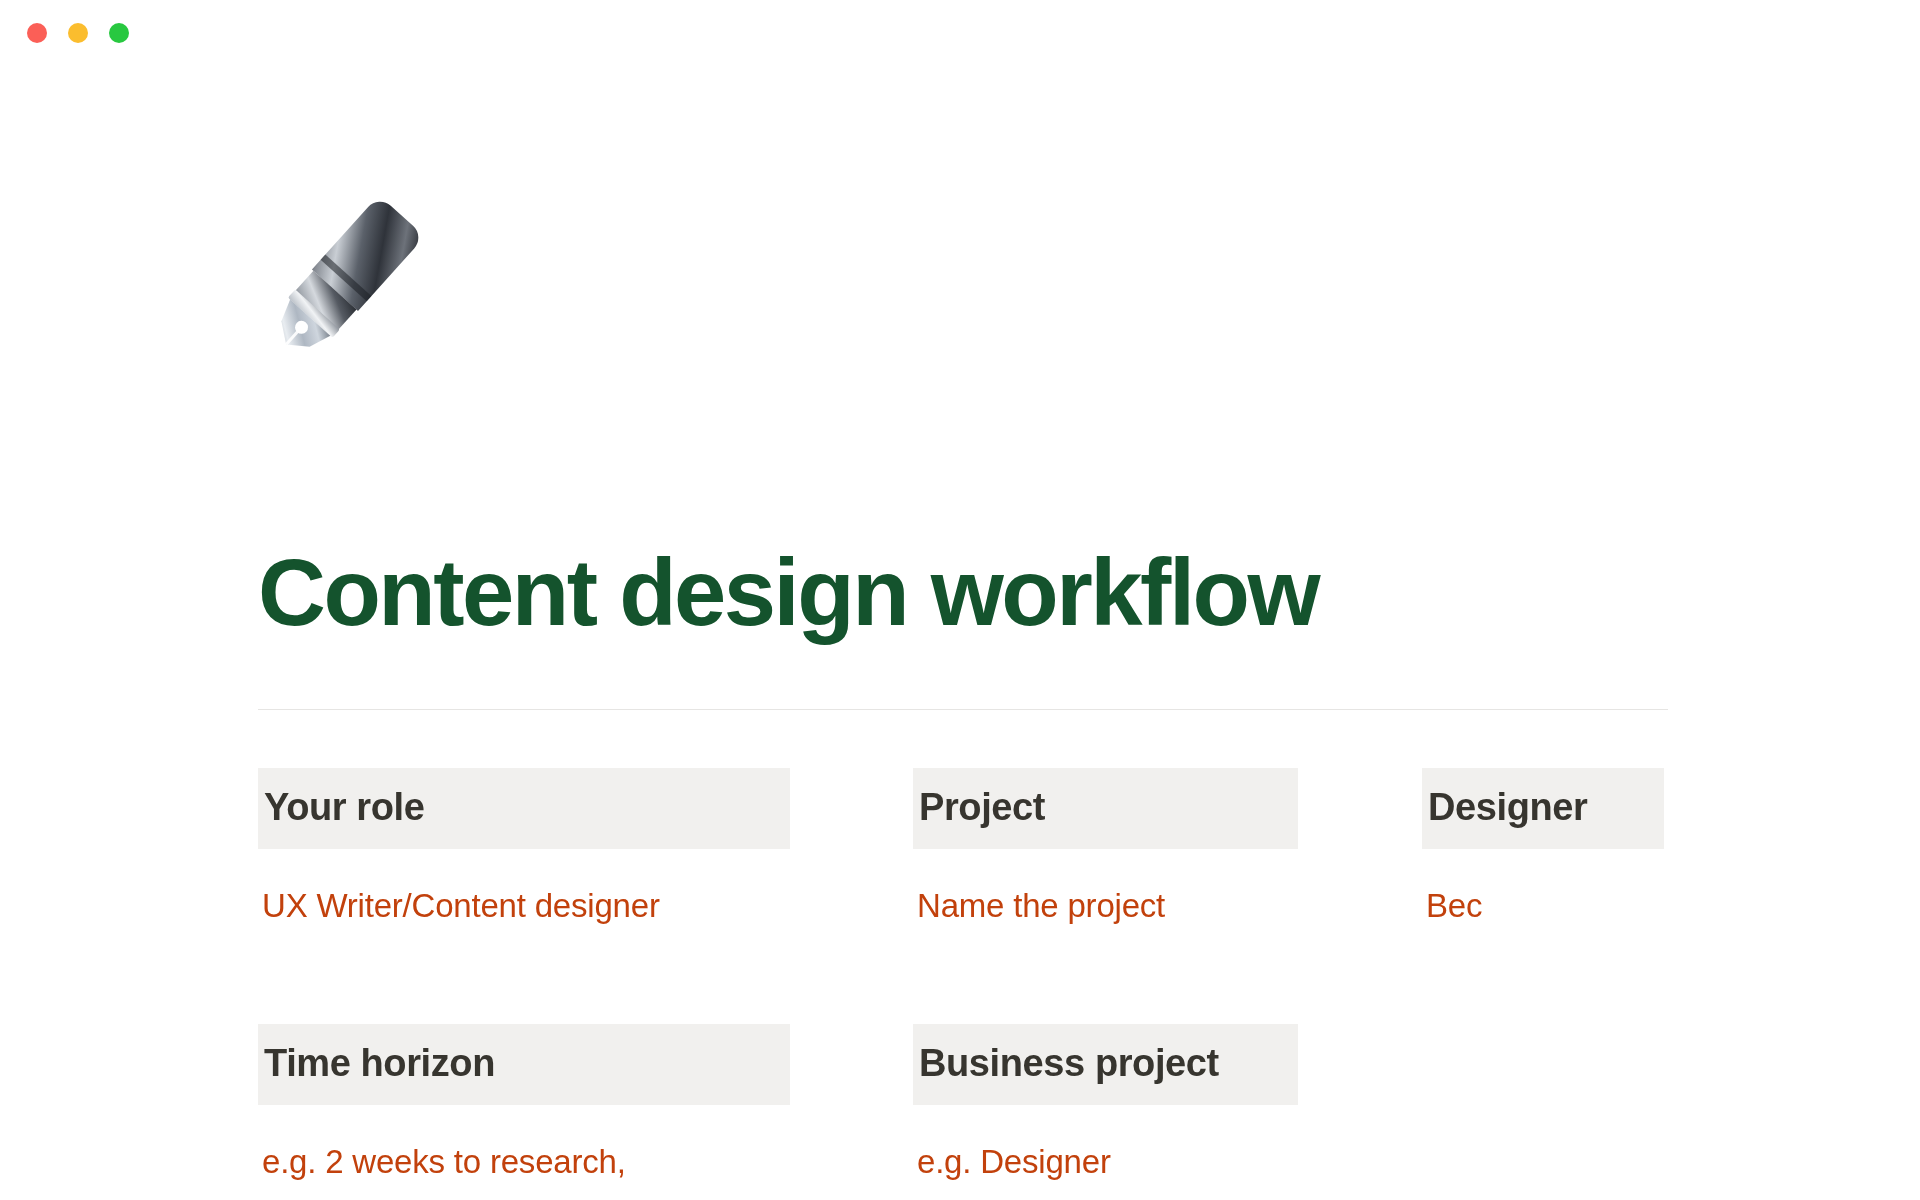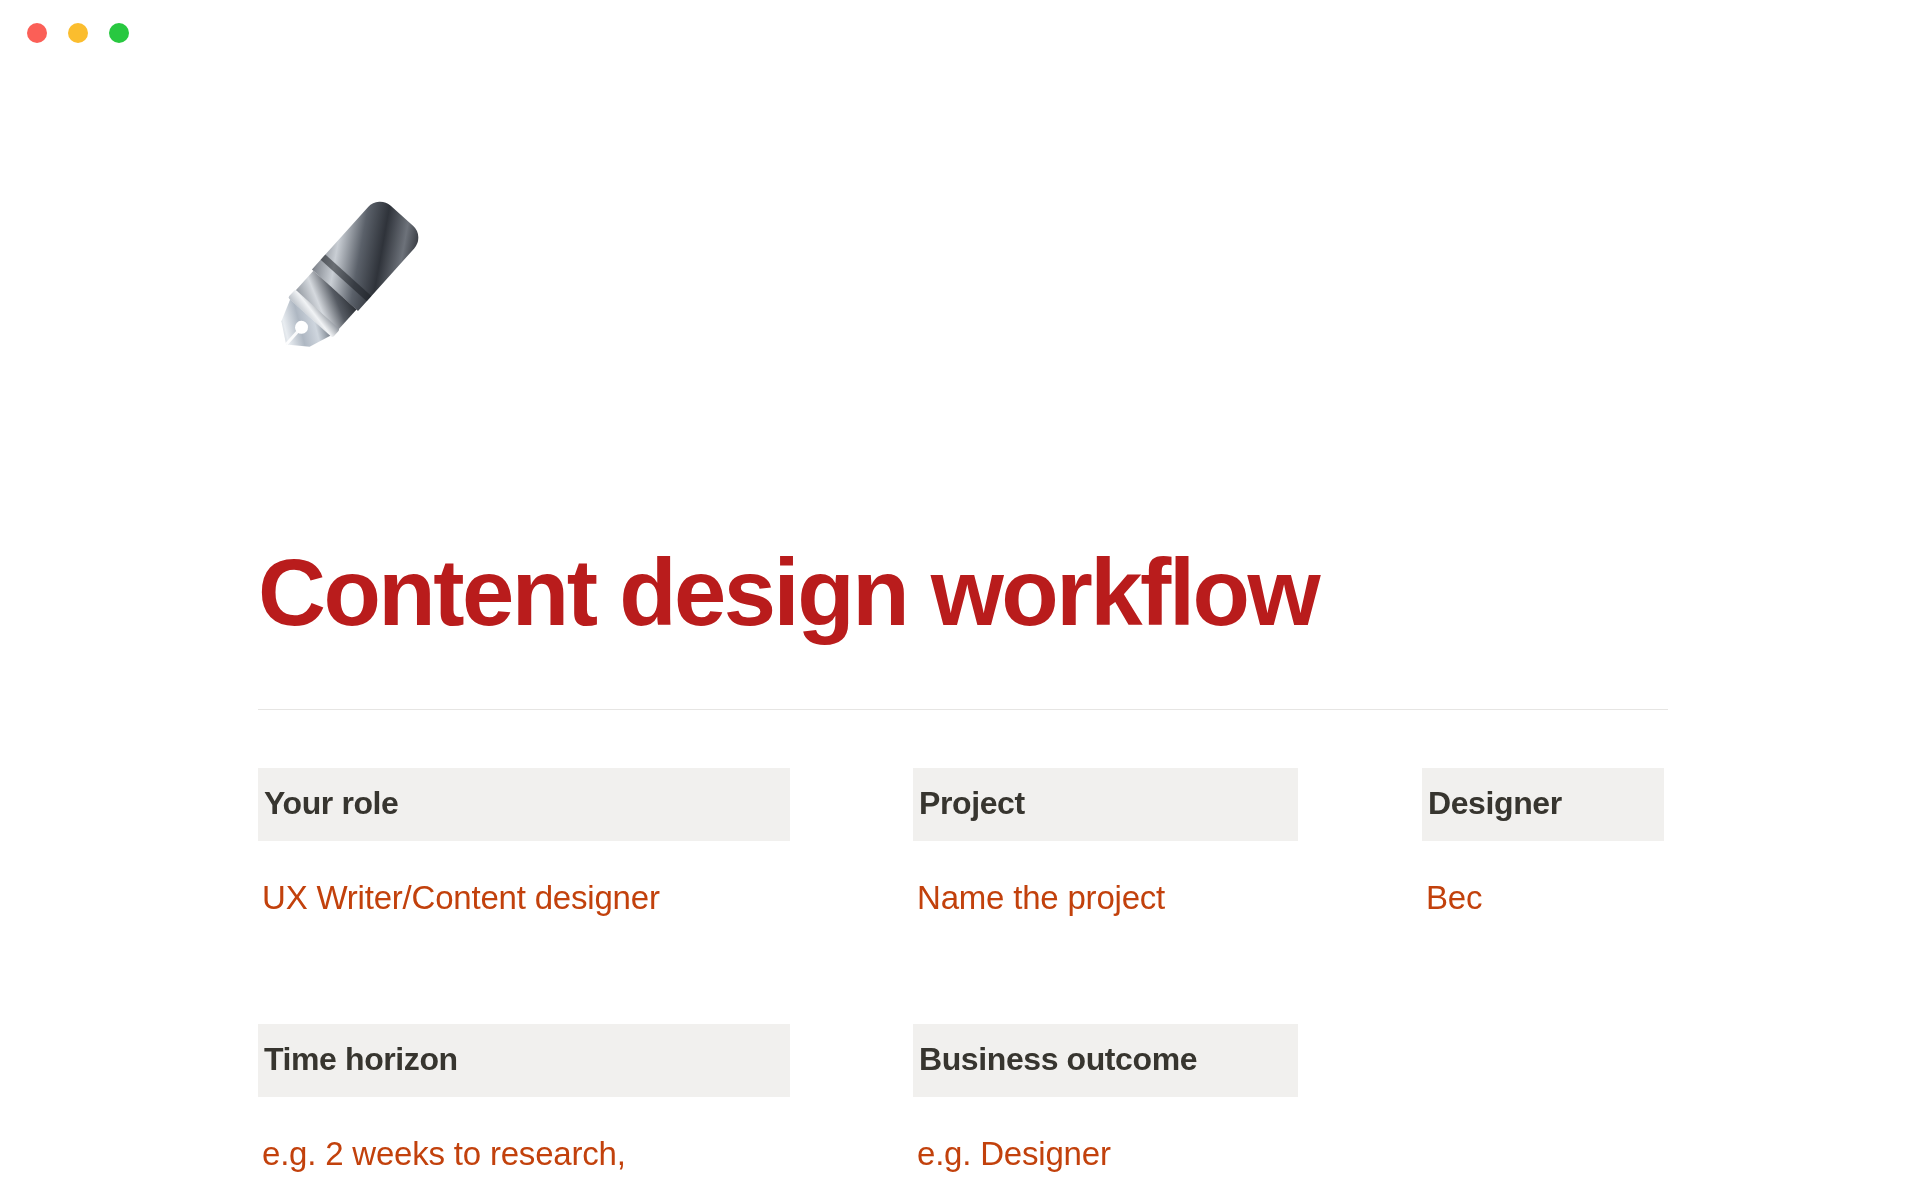--- a/index.html
+++ b/index.html
@@ -44,21 +44,21 @@
     user-select:none;
   }
   .emoji-svg { display:block; }
 
   .page-title {
     position:absolute;
     left:258px; top:540px;
     font-size:94px;
     font-weight:800;
     letter-spacing:-2.5px;
-    color:#b91c1c;
+    color:#14532d;
     line-height:1.12;
     white-space:nowrap;
   }
 
   .divider {
     position:absolute;
     left:258px; top:709px;
     width:1410px;
     height:1px;
     background:#e6e5e3;
@@ -80,21 +80,21 @@
     position:absolute;
     top:0;
   }
   .cell.c1 { left:0px;   width:532px; }
   .cell.c2 { left:655px; width:385px; }
   .cell.c3 { left:1164px;width:242px; }
 
   .cell-header {
     background:#f1f0ee;
     padding:14px 22px 16px 6px;
-    font-size:32px;
+    font-size:38px;
     font-weight:700;
     color:#37352f;
     line-height:1.33;
     letter-spacing:-0.4px;
   }
   .cell-value {
     margin-top:36px;
     padding-left:4px;
     font-size:33px;
     font-weight:400;
@@ -186,20 +186,20 @@
         <div class="cell-value">Bec</div>
       </div>
     </div>
 
     <div class="row">
       <div class="cell c1">
         <div class="cell-header">Time horizon</div>
         <div class="cell-value">e.g. 2 weeks to research,</div>
       </div>
       <div class="cell c2">
-        <div class="cell-header">Business outcome</div>
+        <div class="cell-header">Business project</div>
         <div class="cell-value">e.g. Designer</div>
       </div>
     </div>
 
   </div>
 
 </div>
 
 </body></html>

